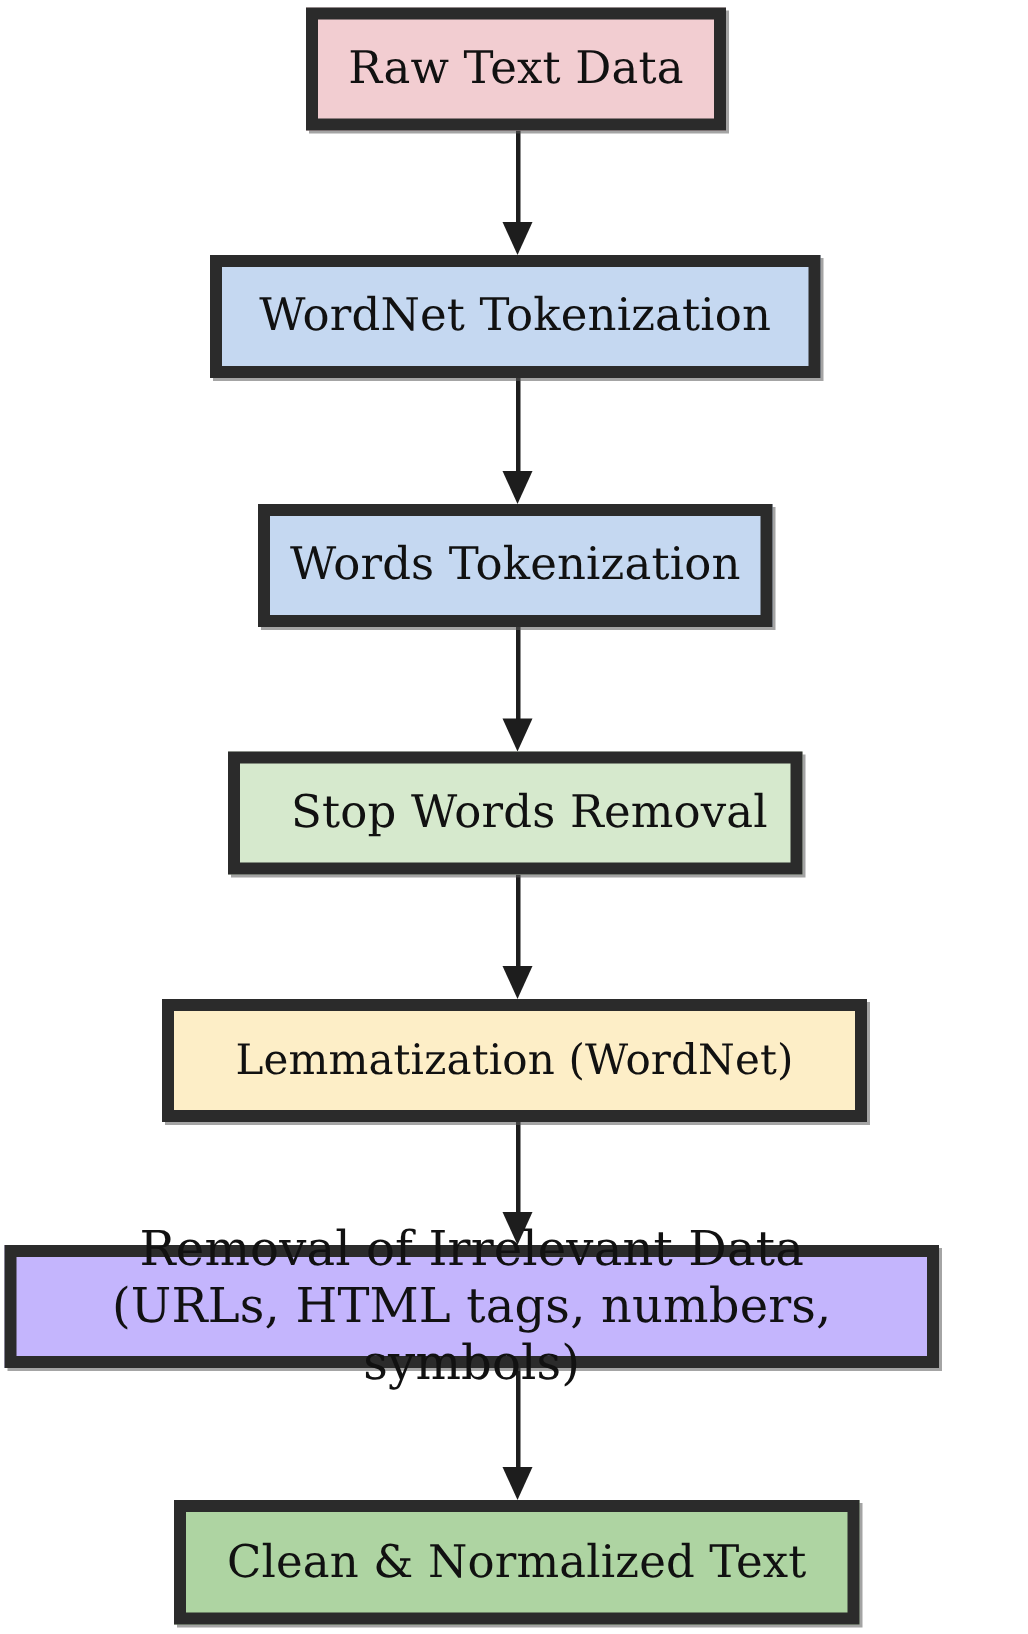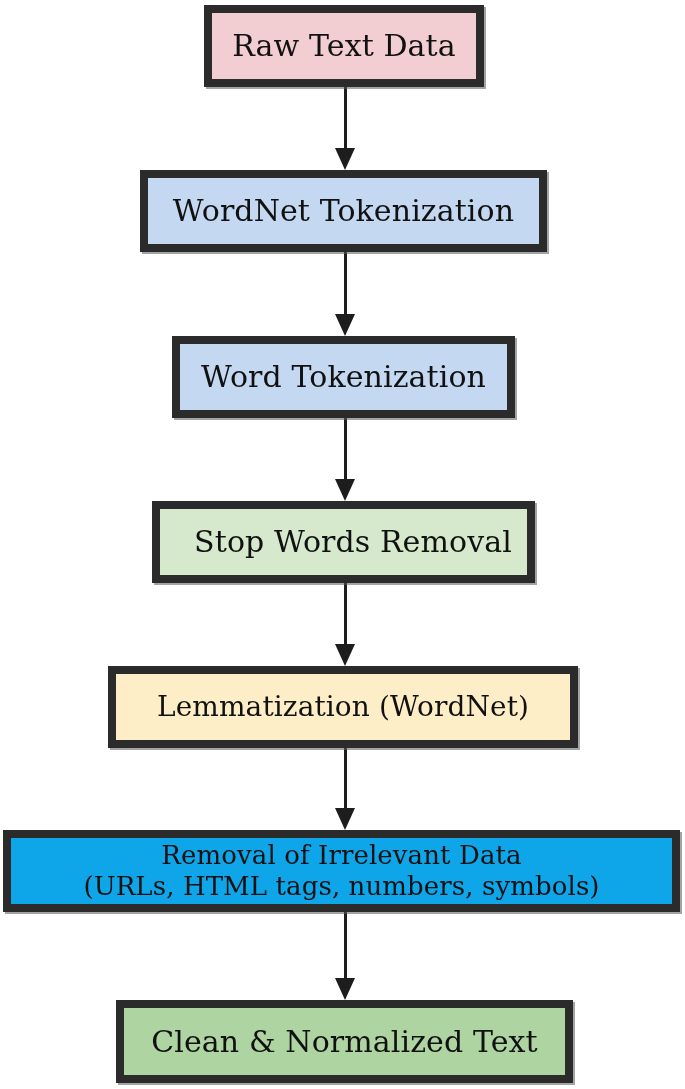--- a/index.html
+++ b/index.html
@@ -92,29 +92,29 @@
       </div>
     </div>
   <div id="nodes-layer">
       <div class="node" style="left: 204px; top: 5px; width: 280px; height: 82px; background: rgb(242, 205, 209); border-color: rgb(43, 43, 43); font-size: 30px;">
         <span class="label">Raw Text Data</span>
       </div>
       <div class="node" style="left: 140px; top: 170px; width: 407px; height: 82px; background: rgb(197, 216, 241); border-color: rgb(43, 43, 43); font-size: 30px;">
         <span class="label">WordNet Tokenization</span>
       </div>
       <div class="node" style="left: 172px; top: 336px; width: 343px; height: 82px; background: rgb(197, 216, 241); border-color: rgb(43, 43, 43); font-size: 30px;">
-        <span class="label">Word Tokenization</span>
+        <span class="label">Words Tokenization</span>
       </div>
       <div class="node" style="left: 152px; top: 501px; width: 383px; height: 82px; background: rgb(214, 233, 205); border-color: rgb(43, 43, 43); font-size: 30px; padding-left: 19px;">
         <span class="label">Stop Words Removal</span>
       </div>
       <div class="node" style="left: 108px; top: 666px; width: 470px; height: 82px; background: rgb(253, 238, 199); border-color: rgb(43, 43, 43); font-size: 28px;">
         <span class="label">Lemmatization (WordNet)</span>
       </div>
-      <div class="node" style="left: 3px; top: 830px; width: 677px; height: 82px; background: #0ea5e9; border-color: rgb(43, 43, 43); font-size: 26px;">
+      <div class="node" style="left: 3px; top: 830px; width: 623px; height: 82px; background: #c4b5fd; border-color: rgb(43, 43, 43); font-size: 32px;">
         <span class="label">Removal of Irrelevant Data
 (URLs, HTML tags, numbers, symbols)</span>
       </div>
       <div class="node" style="left: 116px; top: 1000px; width: 457px; height: 83px; background: rgb(174, 212, 162); border-color: rgb(43, 43, 43); font-size: 30px; justify-content: center;">
         <span class="label">Clean &amp; Normalized Text</span>
       </div>
     </div>
 </div>
 
 </body></html>

